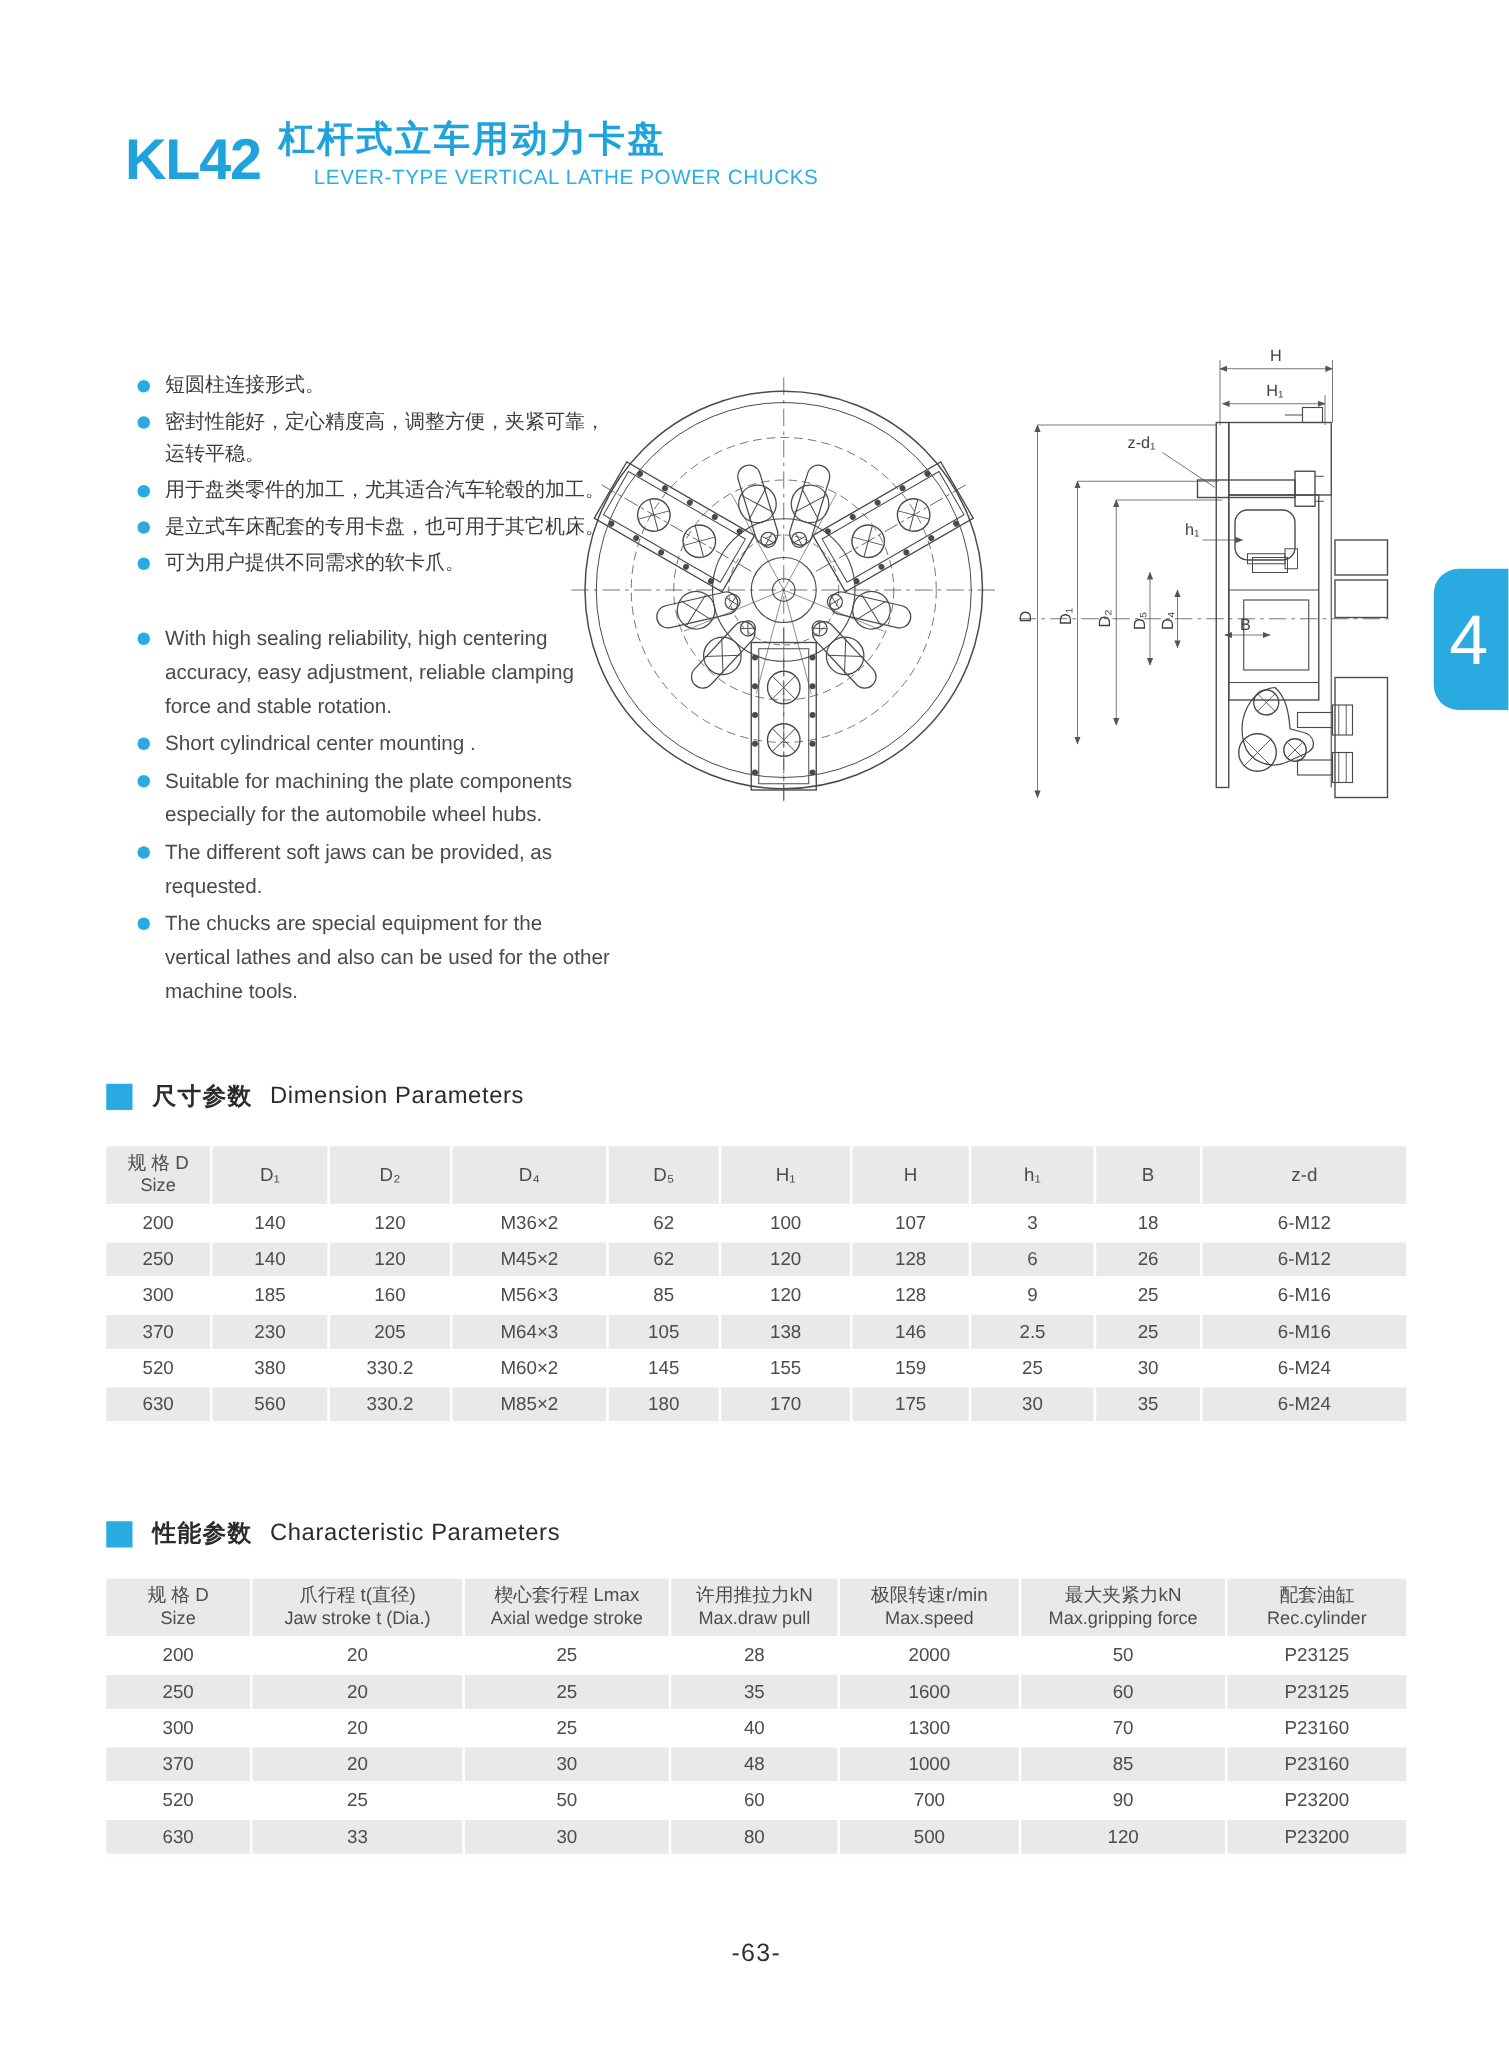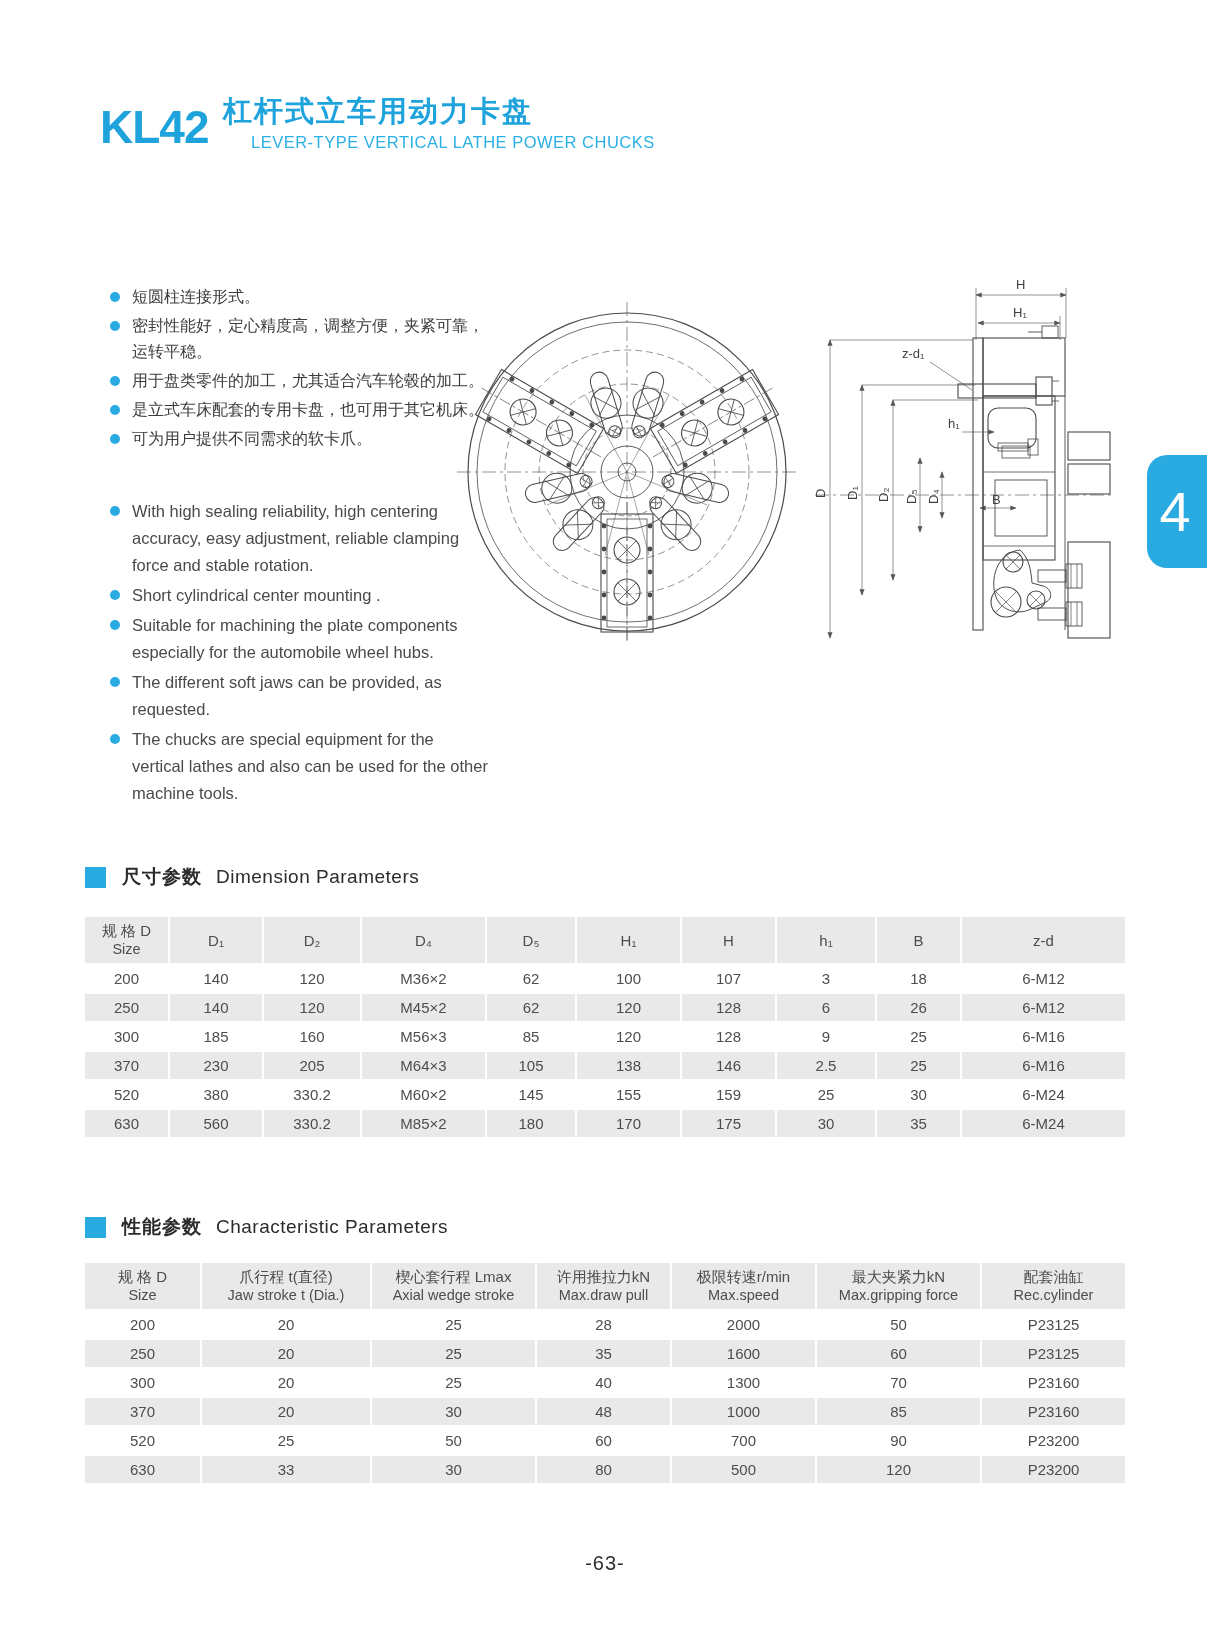--- a/index.html
+++ b/index.html
@@ -8,21 +8,21 @@
     font-family:"Liberation Sans",sans-serif;color:#3c3c3c;
   }
   
   .hdr-model{position:absolute;left:100px;top:100px;font-size:46px;font-weight:bold;
     color:#1ea3dc;letter-spacing:-1px;}
   .hdr-cn{position:absolute;left:223px;top:92px;font-size:29px;font-weight:bold;color:#1ea3dc;letter-spacing:2px;}
   .hdr-en{position:absolute;left:223px;top:133px;font-size:16.5px;color:#2bb0e6;letter-spacing:.5px;margin-left:28px;}
 
   
   ul.features{position:absolute;list-style:none;margin:0;padding:0;}
-  ul.features.cn{left:110px;top:284px;width:384px;}
+  ul.features.cn{left:110px;top:296px;width:384px;}
   ul.features.en{left:110px;top:498px;width:378px;}
   ul.features li{display:flex;align-items:flex-start;margin-bottom:3px;}
   ul.features.cn li{font-size:16px;line-height:26px;}
   ul.features.en li{font-size:16.5px;line-height:27px;color:#4a4a4a;}
   ul.features .dot{flex:0 0 10px;width:10px;height:10px;border-radius:50%;
     background:#29abe2;margin:8px 12px 0 0;}
 
   
   .front-view{position:absolute;left:455px;top:295px;}
   .side-view{position:absolute;left:780px;top:250px;}

